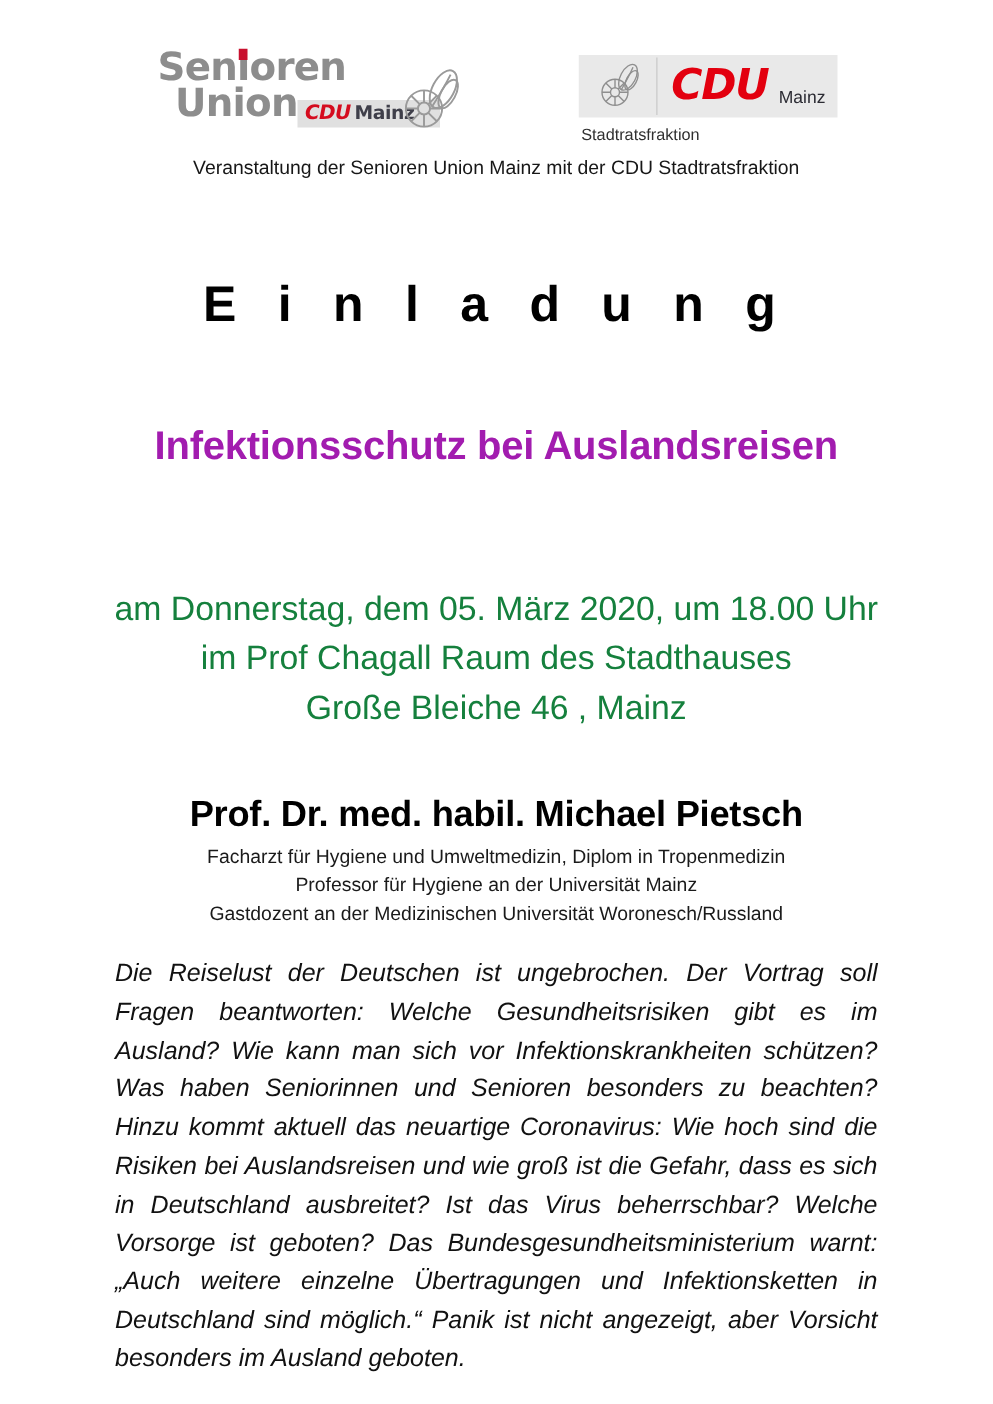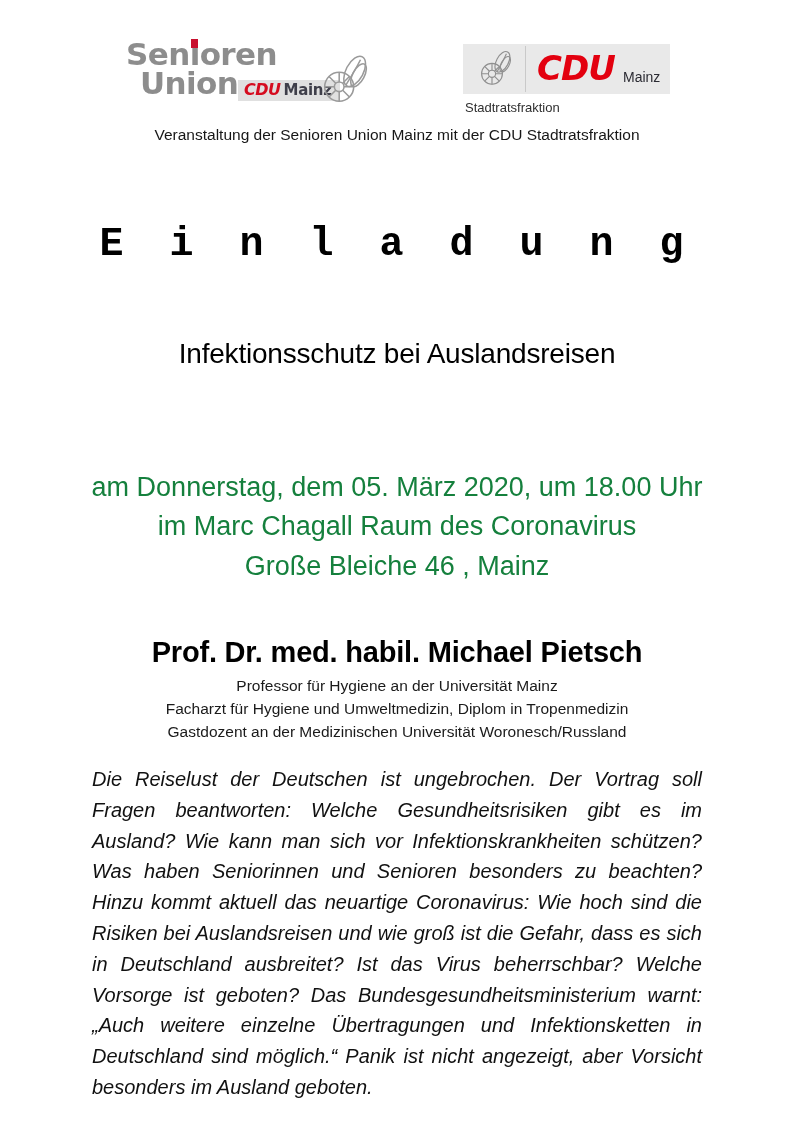--- a/index.html
+++ b/index.html
@@ -69,21 +69,21 @@
     top: -1px;
     width: 7px;
     height: 9px;
     background: #c8102e;
   }
   .su-cdu-band {
     position: absolute;
     left: 112px;
     top: 40px;
     background: #e0e0e0;
-    padding: 2px 8px 3px 6px;
+    padding: 2px 20px 3px 6px;
     line-height: 1;
     white-space: nowrap;
   }
   .su-cdu-band .cdu {
     font-family: "DejaVu Sans", sans-serif;
     font-weight: bold;
     font-size: 16px;
     font-style: italic;
     color: #d50c1f;
     letter-spacing: -0.5px;
@@ -173,38 +173,38 @@
     font-size: 15.5px;
     color: #171717;
   }
 
   .title {
     position: absolute;
     top: 222px;
     left: 0;
     width: 794px;
     text-align: center;
-    font-family: Liberation Mono, monospace;
+    font-family: Liberation Sans, sans-serif;
     font-weight: bold;
     font-size: 40px;
     letter-spacing: 11px;
     color: #000000;
   }
 
   .topic {
     position: absolute;
     top: 336px;
     left: 0;
     width: 794px;
     text-align: center;
   }
   .topic-main {
-    font-weight: normal;
-    font-size: 28px;
-    color: #000000;
+    font-weight: bold;
+    font-size: 32px;
+    color: #a21caf;
     line-height: 1.25;
     letter-spacing: -0.2px;
   }
   .topic-sub {
     font-weight: normal;
     font-size: 26px;
     color: #111111;
     line-height: 1.3;
     margin-top: 2px;
   }
@@ -309,27 +309,27 @@
   <div class="subheader">Veranstaltung der Senioren Union Mainz mit der CDU Stadtratsfraktion</div>
 
   <div class="title">E i n l a d u n g</div>
 
   <div class="topic">
     <div class="topic-main">Infektionsschutz bei Auslandsreisen</div>
   </div>
 
   <div class="when">
     <div>am Donnerstag, dem 05. März 2020, um 18.00 Uhr</div>
-    <div>im Marc Chagall Raum des Coronavirus</div>
+    <div>im Prof Chagall Raum des Stadthauses</div>
     <div>Große Bleiche 46 , Mainz</div>
   </div>
 
   <div class="speaker">Prof. Dr. med. habil. Michael Pietsch</div>
 
   <div class="credentials">
+    <div>Facharzt für Hygiene und Umweltmedizin, Diplom in Tropenmedizin</div>
     <div>Professor für Hygiene an der Universität Mainz</div>
-    <div>Facharzt für Hygiene und Umweltmedizin, Diplom in Tropenmedizin</div>
     <div>Gastdozent an der Medizinischen Universität Woronesch/Russland</div>
   </div>
 
   <div class="body-text">Die Reiselust der Deutschen ist ungebrochen. Der Vortrag soll Fragen beantworten: Welche Gesundheitsrisiken gibt es im Ausland? Wie kann man sich vor Infektionskrankheiten schützen? Was haben Seniorinnen und Senioren besonders zu beachten? Hinzu kommt aktuell das neuartige Coronavirus: Wie hoch sind die Risiken bei Auslandsreisen und wie groß ist die Gefahr, dass es sich in Deutschland ausbreitet? Ist das Virus beherrschbar? Welche Vorsorge ist geboten? Das Bundesgesundheitsministerium warnt: „Auch weitere einzelne Übertragungen und Infektionsketten in Deutschland sind möglich.“ Panik ist nicht angezeigt, aber Vorsicht besonders im Ausland geboten.</div>
 
 </div>
 
 </body></html>

